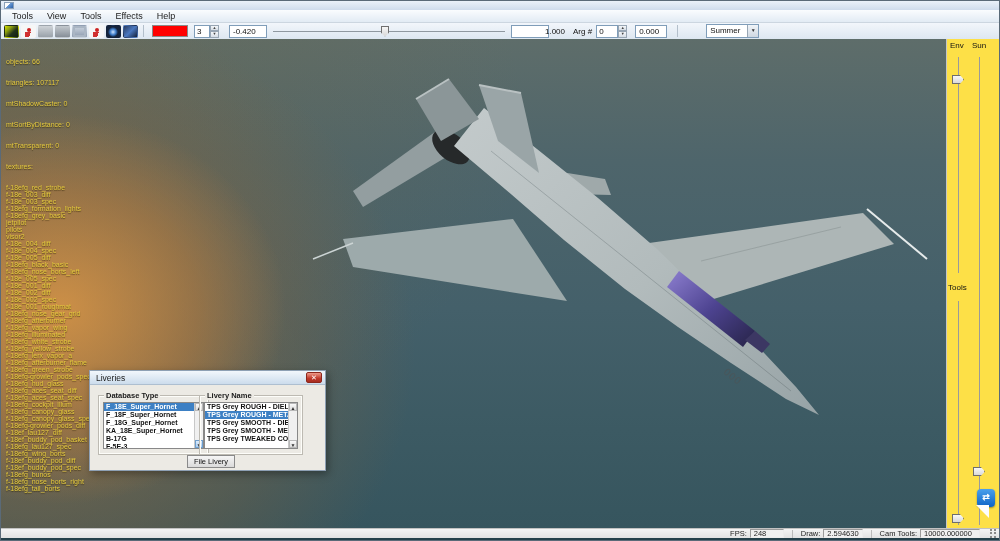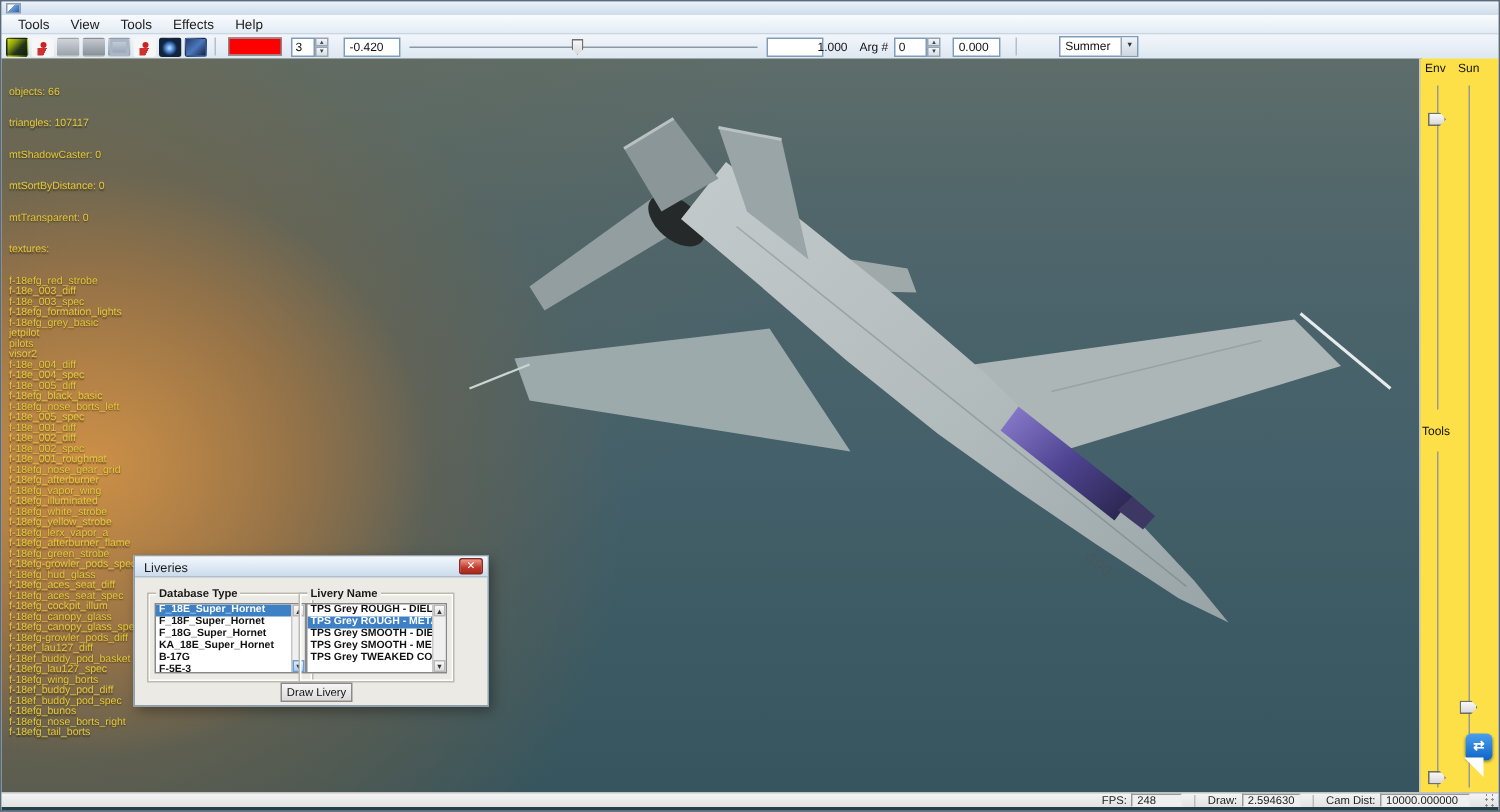--- a/index.html
+++ b/index.html
@@ -223,21 +223,21 @@
             <div class="li">TPS Grey SMOOTH - DIELETRIC</div>
             <div class="li">TPS Grey SMOOTH - METALLIC</div>
             <div class="li">TPS Grey TWEAKED COMPOSITE</div>
           </div>
         <div class="vsb">
             <div>▲</div>
             <div>▼</div>
           </div>
       </div>
     </div>
-    <div class="dlg-btn">Draw Livery</div>
+    <div class="dlg-btn">File Livery</div>
   </div>
 
   <div class="rightpanel">
     <div class="rp-label" style="left:3px;top:2px;">Env</div>
     <div class="rp-label" style="left:25px;top:2px;">Sun</div>
     <div class="rp-label" style="left:1px;top:244px;">Tools</div>
     <div class="vtrack" style="left:11px;top:18px;height:216px;"></div>
     <div class="vthumb" style="left:5px;top:36px;"></div>
     <div class="vtrack" style="left:11px;top:262px;height:224px;"></div>
     <div class="vthumb" style="left:5px;top:475px;"></div>
@@ -247,19 +247,19 @@
     <div class="tvtail"></div>
   </div>
 
   <div class="statusbar">
     <span class="sb-label">FPS:</span>
     <span class="sb-box">248</span>
     <span class="sb-sep"></span>
     <span class="sb-label">Draw:</span>
     <span class="sb-box">2.594630</span>
     <span class="sb-sep"></span>
-    <span class="sb-label">Cam Dist:</span>
+    <span class="sb-label">Cam Tools:</span>
     <span class="sb-box" style="min-width:60px;">10000.000000</span>
     <span class="grip"></span>
   </div>
   <div class="bottomstrip"></div>
 
 </div>
 
 </body></html>

